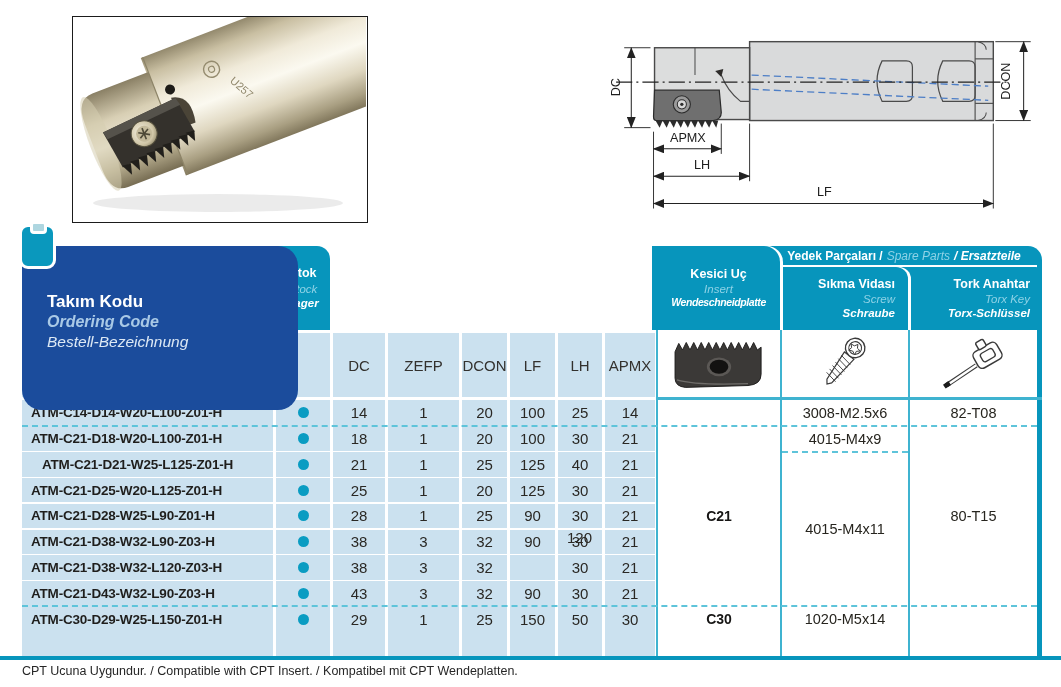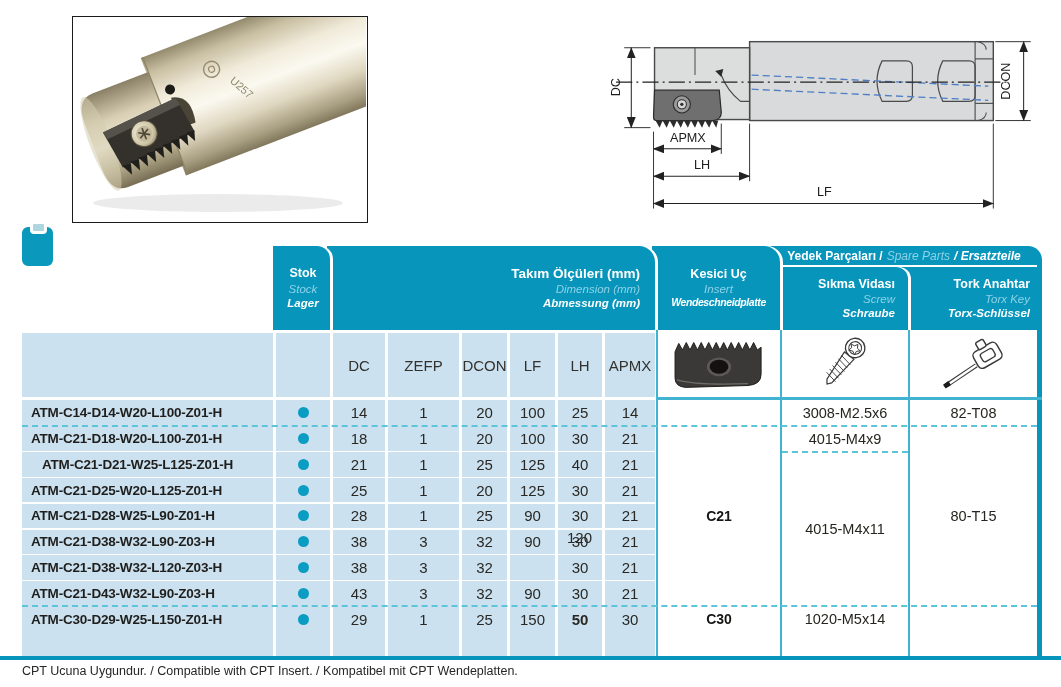--- a/index.html
+++ b/index.html
@@ -208,29 +208,29 @@
 
       <line x1="383" y1="110" x2="383" y2="194" stroke="#222" stroke-width="0.9"></line>
       <line x1="47" y1="189" x2="383" y2="189" stroke="#222" stroke-width="1" marker-start="url(#ah)" marker-end="url(#ah)"></line>
       <text x="216" y="182" font-size="12.5" fill="#1d1d1d" text-anchor="middle">LF</text>
     </svg>
   </div>
 
   <div id="clip" class="abs"></div>
   <div id="clip-tab" class="abs"></div>
 
+  <div id="tab-code" class="abs">
+    <div class="t1">Takım Kodu</div>
+    <div class="t2">Ordering Code</div>
+    <div class="t3">Bestell-Bezeichnung</div>
+  </div>
   <div id="tab-stok" class="abs tab">
     <div class="h-tr">Stok</div>
     <div class="h-en">Stock</div>
     <div class="h-de">Lager</div>
-  </div>
-  <div id="tab-dims" class="abs tab">
-    <div class="h-tr">Takım Ölçüleri (mm)</div>
-    <div class="h-en">Dimension (mm)</div>
-    <div class="h-de">Abmessung (mm)</div>
   </div>
   <div id="tab-spare" class="abs tab">
     <span class="s-tr">Yedek Parçaları /</span>
     <span class="s-en">Spare Parts</span>
     <span class="s-de">/ Ersatzteile</span>
   </div>
   <div id="tab-insert" class="abs tab">
     <div class="h-tr">Kesici Uç</div>
     <div class="h-en">Insert</div>
     <div class="h-de">Wendeschneidplatte</div>
@@ -402,21 +402,21 @@
       <div class="abs num-cell" style="left: 605px; top: 580.444px; width: 50px; height: 25.7778px;">21</div>
       <div class="abs rowline" style="left: 22px; top: 579.644px; width: 633px; height: 1.6px; background: rgb(255, 255, 255);"></div>
       <div class="abs code-cell" style="left: 22px; top: 606.222px; width: 251px; height: 25.7778px;">ATM-C30-D29-W25-L150-Z01-H</div>
       <div class="abs dot-cell" style="left: 276px; top: 606.222px; width: 54px; height: 25.7778px;">
         <span class="dot"></span>
       </div>
       <div class="abs num-cell" style="left: 333px; top: 606.222px; width: 52px; height: 25.7778px;">29</div>
       <div class="abs num-cell" style="left: 388px; top: 606.222px; width: 71px; height: 25.7778px;">1</div>
       <div class="abs num-cell" style="left: 462px; top: 606.222px; width: 45px; height: 25.7778px;">25</div>
       <div class="abs num-cell" style="left: 510px; top: 606.222px; width: 45px; height: 25.7778px;">150</div>
-      <div class="abs num-cell" style="left: 558px; top: 606.222px; width: 44px; height: 25.7778px; font-weight: bold;">50</div>
+      <div class="abs num-cell" style="left: 558px; top: 606.222px; width: 44px; height: 25.7778px;">50</div>
       <div class="abs num-cell" style="left: 605px; top: 606.222px; width: 50px; height: 25.7778px;">30</div>
       <div class="abs grp-val" style="left: 912px; top: 400px; width: 123px; height: 25.7778px;">82-T08</div>
       <div class="abs grp-val" style="left: 784px; top: 400px; width: 122px; height: 25.7778px;">3008-M2.5x6</div>
       <div class="abs grp-insert" style="left: 660px; top: 425.778px; width: 118px; height: 180.444px;">C21</div>
       <div class="abs grp-val" style="left: 912px; top: 425.778px; width: 123px; height: 180.444px;">80-T15</div>
       <div class="abs grp-val" style="left: 784px; top: 425.778px; width: 122px; height: 25.7778px;">4015-M4x9</div>
       <div class="abs grp-val" style="left: 784px; top: 451.556px; width: 122px; height: 154.667px;">4015-M4x11</div>
       <div class="abs grp-insert" style="left: 660px; top: 606.222px; width: 118px; height: 25.7778px;">C30</div>
       <div class="abs grp-val" style="left: 784px; top: 606.222px; width: 122px; height: 25.7778px;">1020-M5x14</div>
     </div>

